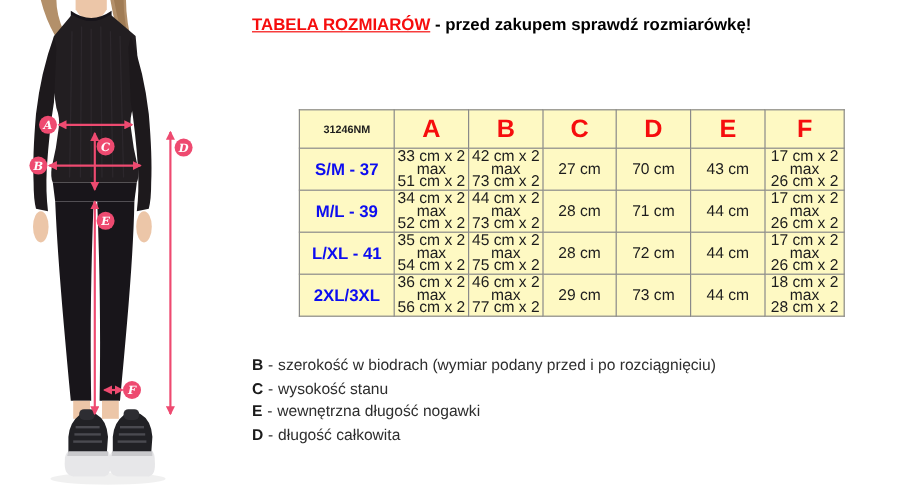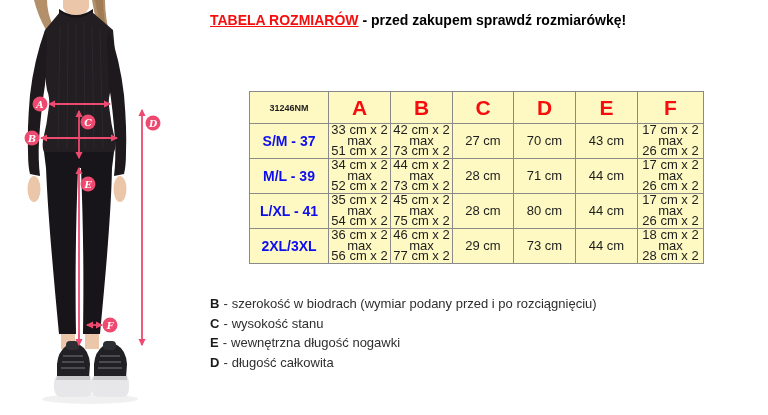--- a/index.html
+++ b/index.html
@@ -236,21 +236,21 @@
           </td>
           <td class="val-cell">
             <div>45 cm x 2</div>
             <div>max</div>
             <div>75 cm x 2</div>
           </td>
           <td class="val-cell">
             <div>28 cm</div>
           </td>
           <td class="val-cell">
-            <div>80 cm</div>
+            <div>72 cm</div>
           </td>
           <td class="val-cell">
             <div>44 cm</div>
           </td>
           <td class="val-cell">
             <div>17 cm x 2</div>
             <div>max</div>
             <div>26 cm x 2</div>
           </td>
         </tr>

